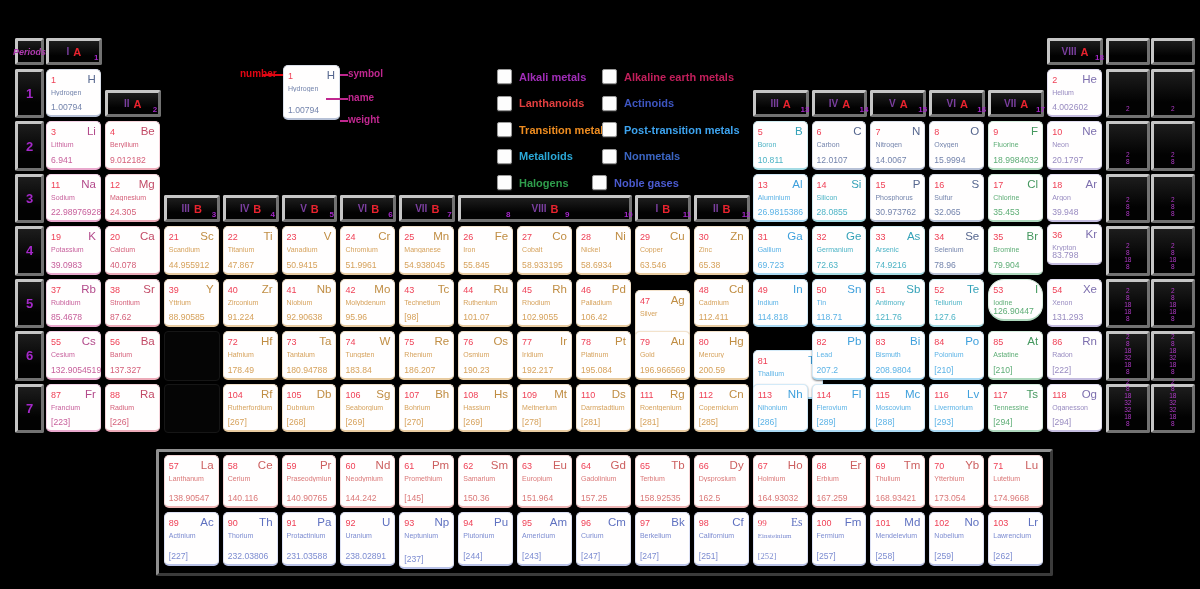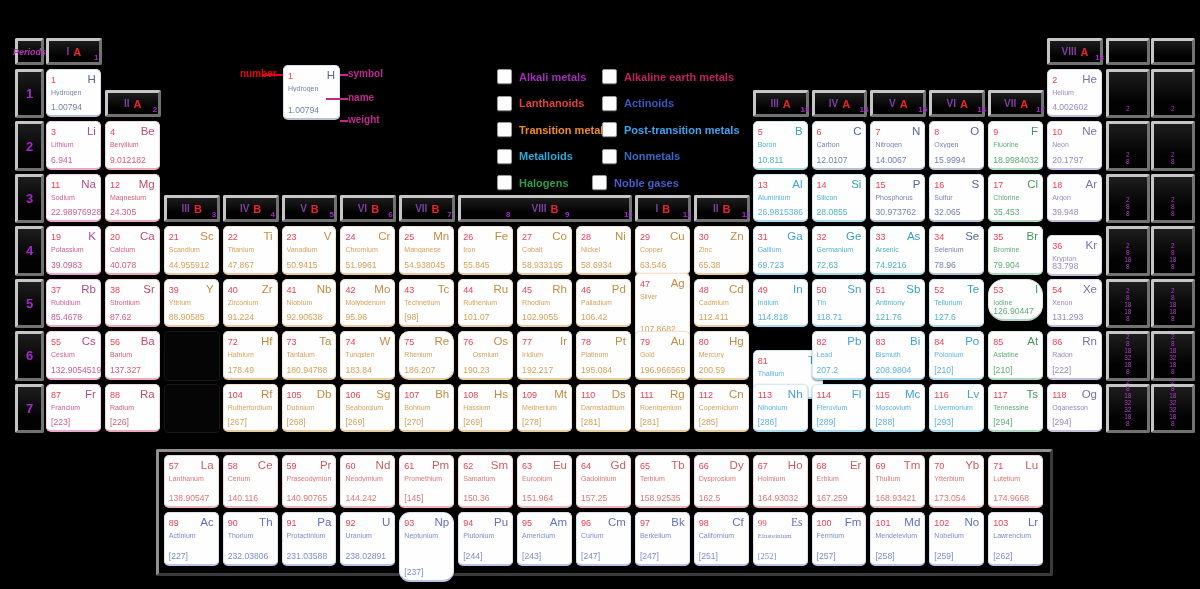--- a/index.html
+++ b/index.html
@@ -564,21 +564,21 @@
         <div class="wt">78.96</div>
       </div>
       <div class="cell" style="position: absolute; --t: #5ead76; --s: #45985f; --b: #d6ecde; --u: #aed8bd; left: 988.24px; top: 226.29px; width: 54.89px; height: 48.43px;">
         <div class="r1">
           <span class="num">35</span>
           <span class="sym">Br</span>
         </div>
         <div class="nm">Bromine</div>
         <div class="wt">79.904</div>
       </div>
-      <div class="cell" style="position: absolute; --t: #988bc0; --s: #7d6fae; --b: #e2def0; --u: #c5bde0; left: 1047.13px; top: 235px; width: 54.89px; height: 41px;">
+      <div class="cell" style="position: absolute; --t: #988bc0; --s: #7d6fae; --b: #e2def0; --u: #c5bde0; left: 1047.13px; top: 224px; width: 54.89px; height: 41px;">
         <div class="r1">
           <span class="num">36</span>
           <span class="sym">Kr</span>
         </div>
         <div class="nm">Krypton</div>
         <div class="wt">83.798</div>
       </div>
       <div class="cell" style="position: absolute; --t: #c75f9b; --s: #b34a8b; --b: #f3d2e6; --u: #e9a8cd; left: 46px; top: 278.72px; width: 54.89px; height: 48.43px;">
         <div class="r1">
           <span class="num">37</span>
@@ -652,21 +652,21 @@
         <div class="wt">102.9055</div>
       </div>
       <div class="cell" style="position: absolute; --t: #d6a25c; --s: #c08d43; --b: #f3e2cb; --u: #e8cba0; left: 576.01px; top: 278.72px; width: 54.89px; height: 48.43px;">
         <div class="r1">
           <span class="num">46</span>
           <span class="sym">Pd</span>
         </div>
         <div class="nm">Palladium</div>
         <div class="wt">106.42</div>
       </div>
-      <div class="cell" style="position: absolute; --t: #d6a25c; --s: #c08d43; --b: #f3e2cb; --u: #e8cba0; left: 634.9px; top: 273px; width: 54.89px; height: 66px;">
+      <div class="cell" style="position: absolute; --t: #d6a25c; --s: #c08d43; --b: #f3e2cb; --u: #e8cba0; left: 634.9px; top: 290px; width: 54.89px; height: 66px;">
         <div class="r1">
           <span class="num">47</span>
           <span class="sym">Ag</span>
         </div>
         <div class="nm">Silver</div>
         <div class="wt">107.8682</div>
       </div>
       <div class="cell" style="position: absolute; --t: #d6a25c; --s: #c08d43; --b: #f3e2cb; --u: #e8cba0; left: 693.79px; top: 278.72px; width: 54.89px; height: 48.43px;">
         <div class="r1">
           <span class="num">48</span>
@@ -756,29 +756,29 @@
         <div class="wt">180.94788</div>
       </div>
       <div class="cell" style="position: absolute; --t: #d6a25c; --s: #c08d43; --b: #f3e2cb; --u: #e8cba0; left: 340.45px; top: 331.15px; width: 54.89px; height: 48.43px;">
         <div class="r1">
           <span class="num">74</span>
           <span class="sym">W</span>
         </div>
         <div class="nm">Tungsten</div>
         <div class="wt">183.84</div>
       </div>
-      <div class="cell" style="position: absolute; --t: #d6a25c; --s: #c08d43; --b: #f3e2cb; --u: #e8cba0; left: 399.34px; top: 331.15px; width: 54.89px; height: 48.43px; border-radius: 10px;">
+      <div class="cell" style="position: absolute; --t: #d6a25c; --s: #c08d43; --b: #f3e2cb; --u: #e8cba0; left: 399.34px; top: 331.15px; width: 54.89px; height: 48.43px;">
         <div class="r1">
           <span class="num">75</span>
           <span class="sym">Re</span>
         </div>
         <div class="nm">Rhenium</div>
         <div class="wt">186.207</div>
       </div>
-      <div class="cell" style="position: absolute; --t: #d6a25c; --s: #c08d43; --b: #f3e2cb; --u: #e8cba0; left: 458.23px; top: 331.15px; width: 54.89px; height: 48.43px; text-align: center;">
+      <div class="cell" style="position: absolute; --t: #d6a25c; --s: #c08d43; --b: #f3e2cb; --u: #e8cba0; left: 458.23px; top: 331.15px; width: 54.89px; height: 48.43px;">
         <div class="r1">
           <span class="num">76</span>
           <span class="sym">Os</span>
         </div>
         <div class="nm">Osmium</div>
         <div class="wt">190.23</div>
       </div>
       <div class="cell" style="position: absolute; --t: #d6a25c; --s: #c08d43; --b: #f3e2cb; --u: #e8cba0; left: 517.12px; top: 331.15px; width: 54.89px; height: 48.43px;">
         <div class="r1">
           <span class="num">77</span>
@@ -1140,21 +1140,21 @@
         <div class="wt">231.03588</div>
       </div>
       <div class="cell" style="position: absolute; --t: #7d8cd1; --s: #5f71c0; --b: #dde1f4; --u: #b9c2e8; left: 340.45px; top: 512.3px; width: 54.89px; height: 53.3px;">
         <div class="r1">
           <span class="num">92</span>
           <span class="sym">U</span>
         </div>
         <div class="nm">Uranium</div>
         <div class="wt">238.02891</div>
       </div>
-      <div class="cell" style="position: absolute; --t: #7d8cd1; --s: #5f71c0; --b: #dde1f4; --u: #b9c2e8; left: 399.34px; top: 512.3px; width: 54.89px; height: 70px; border-radius: 11px;">
+      <div class="cell" style="position: absolute; --t: #7d8cd1; --s: #5f71c0; --b: #dde1f4; --u: #b9c2e8; left: 399.34px; top: 512.3px; width: 54.89px; height: 57px;">
         <div class="r1">
           <span class="num">93</span>
           <span class="sym">Np</span>
         </div>
         <div class="nm">Neptunium</div>
         <div class="wt">[237]</div>
       </div>
       <div class="cell" style="position: absolute; --t: #7d8cd1; --s: #5f71c0; --b: #dde1f4; --u: #b9c2e8; left: 458.23px; top: 512.3px; width: 54.89px; height: 53.3px;">
         <div class="r1">
           <span class="num">94</span>

